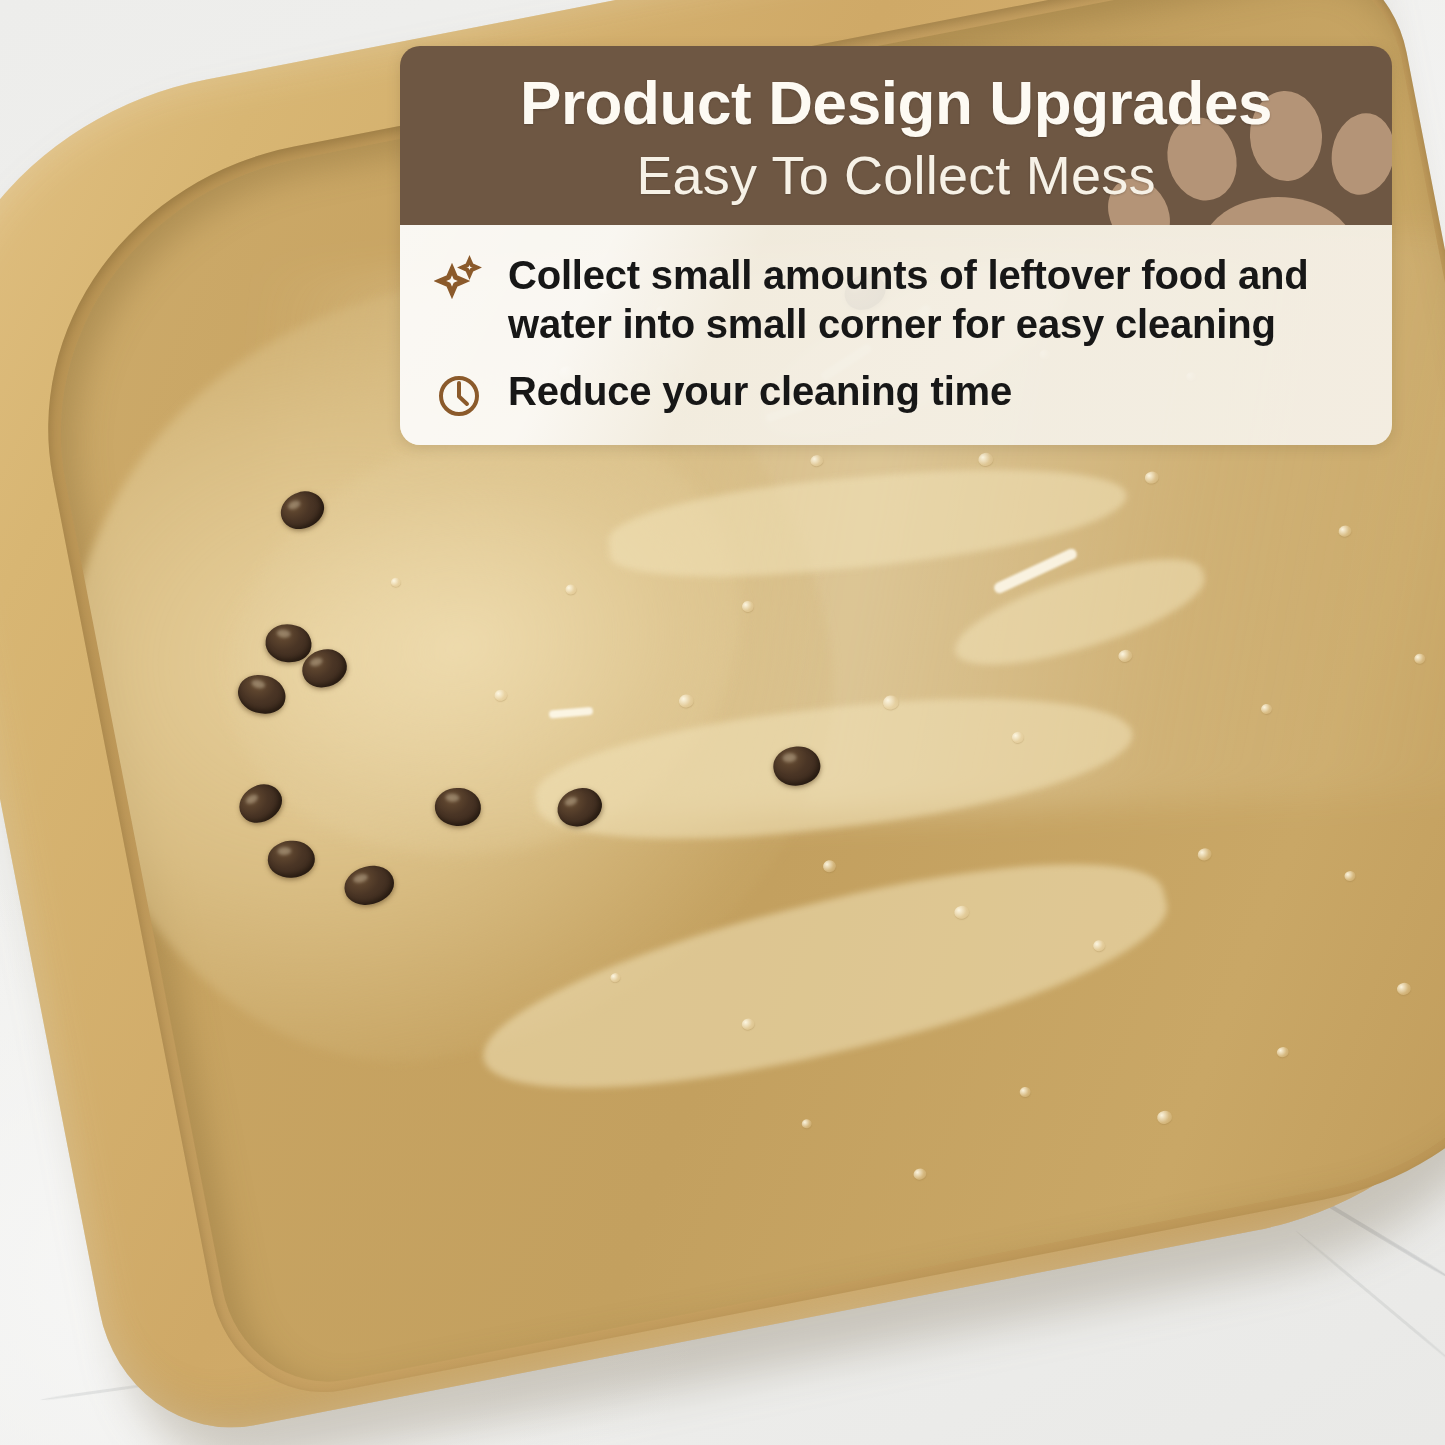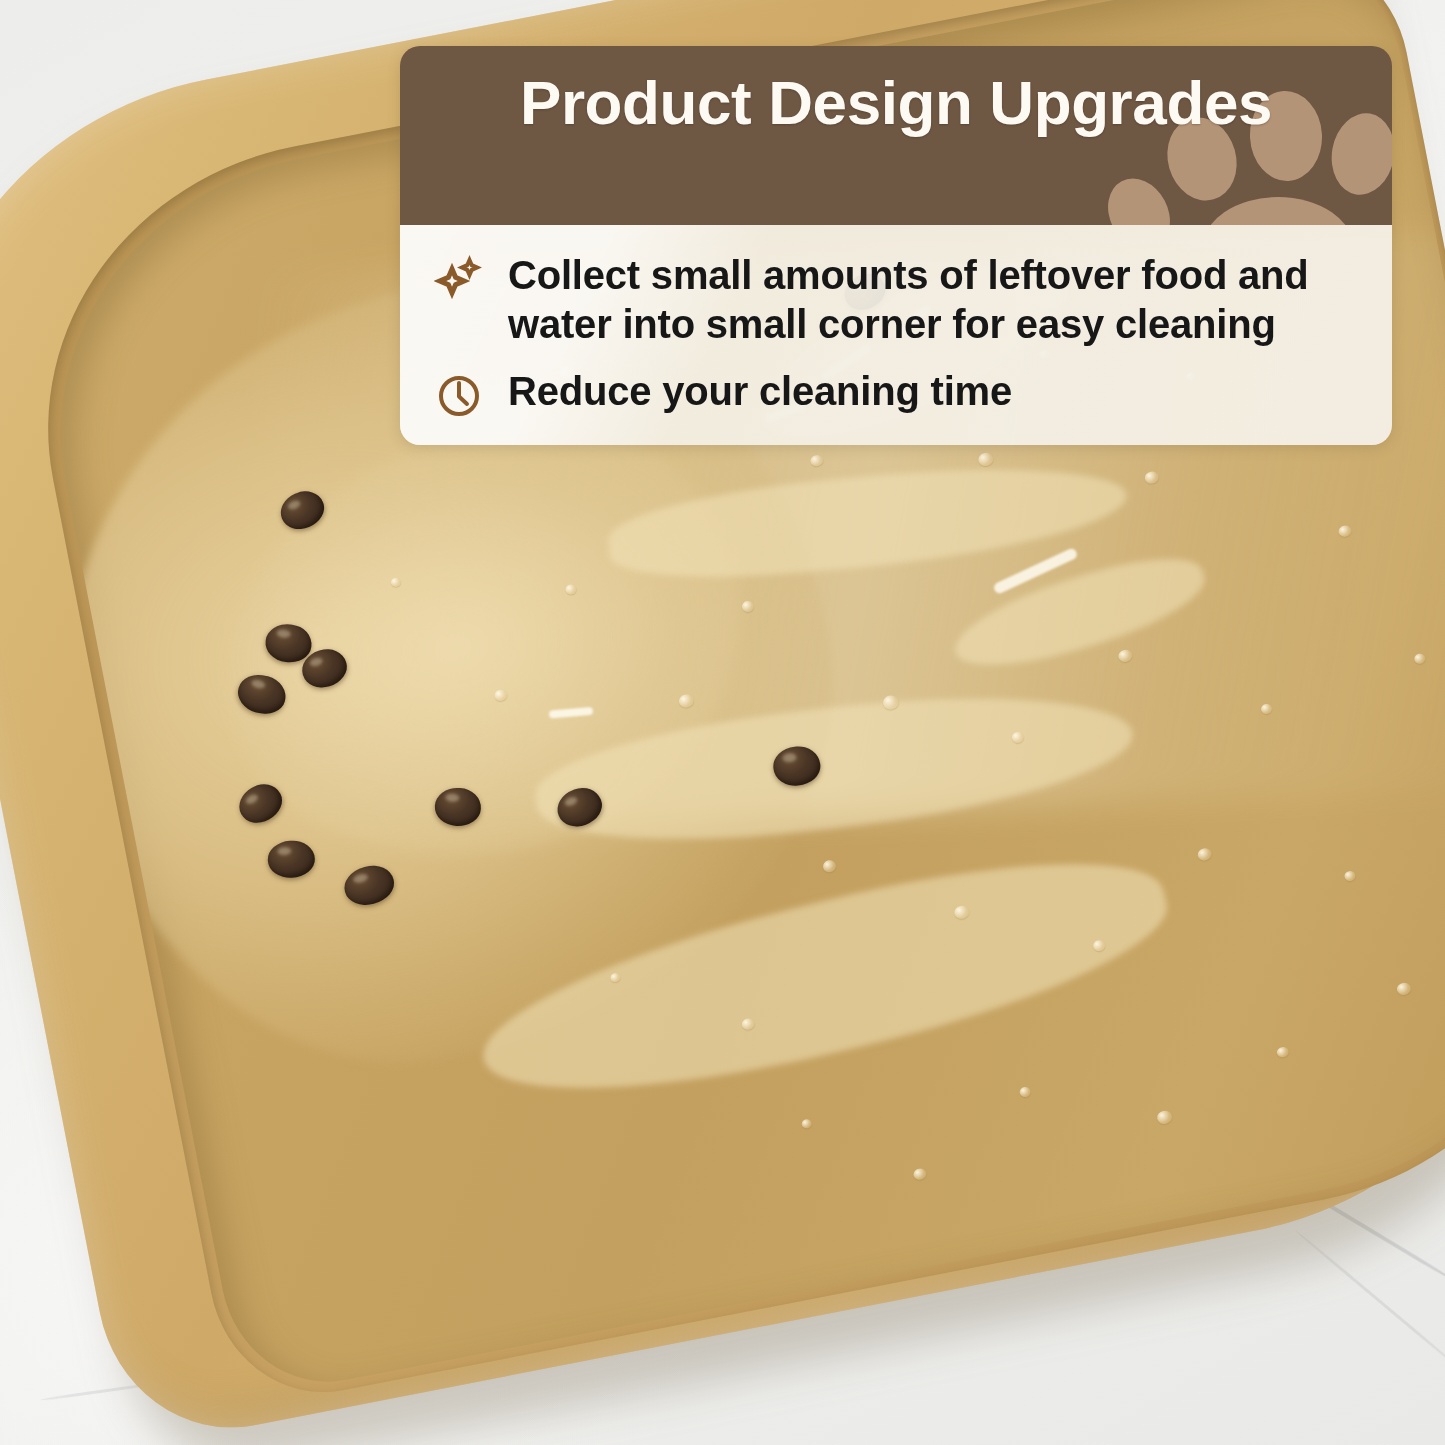--- a/index.html
+++ b/index.html
@@ -367,20 +367,21 @@
 
     <div class="card-head">
       <div class="paw">
         <span class="toe0"></span>
         <span class="toe1"></span>
         <span class="toe2"></span>
         <span class="toe3"></span>
         <span class="pad"></span>
       </div>
       <h1 class="title">Product Design Upgrades</h1>
+      <h2 class="subtitle">Easy To Collect Mess</h2>
     </div>
 
     <div class="card-body">
       <div class="body-tint"></div>
       <ul class="bullets">
 
         <li class="bullet">
           <span class="ico">
             <svg width="50" height="50" viewBox="0 0 50 50" aria-hidden="true">
               <path d="M18 14 L21.6 22.4 L30 26 L21.6 29.6 L18 38 L14.4 29.6 L6 26 L14.4 22.4 Z" fill="none" stroke="#8B5A2B" stroke-width="5" stroke-linejoin="miter"></path>

